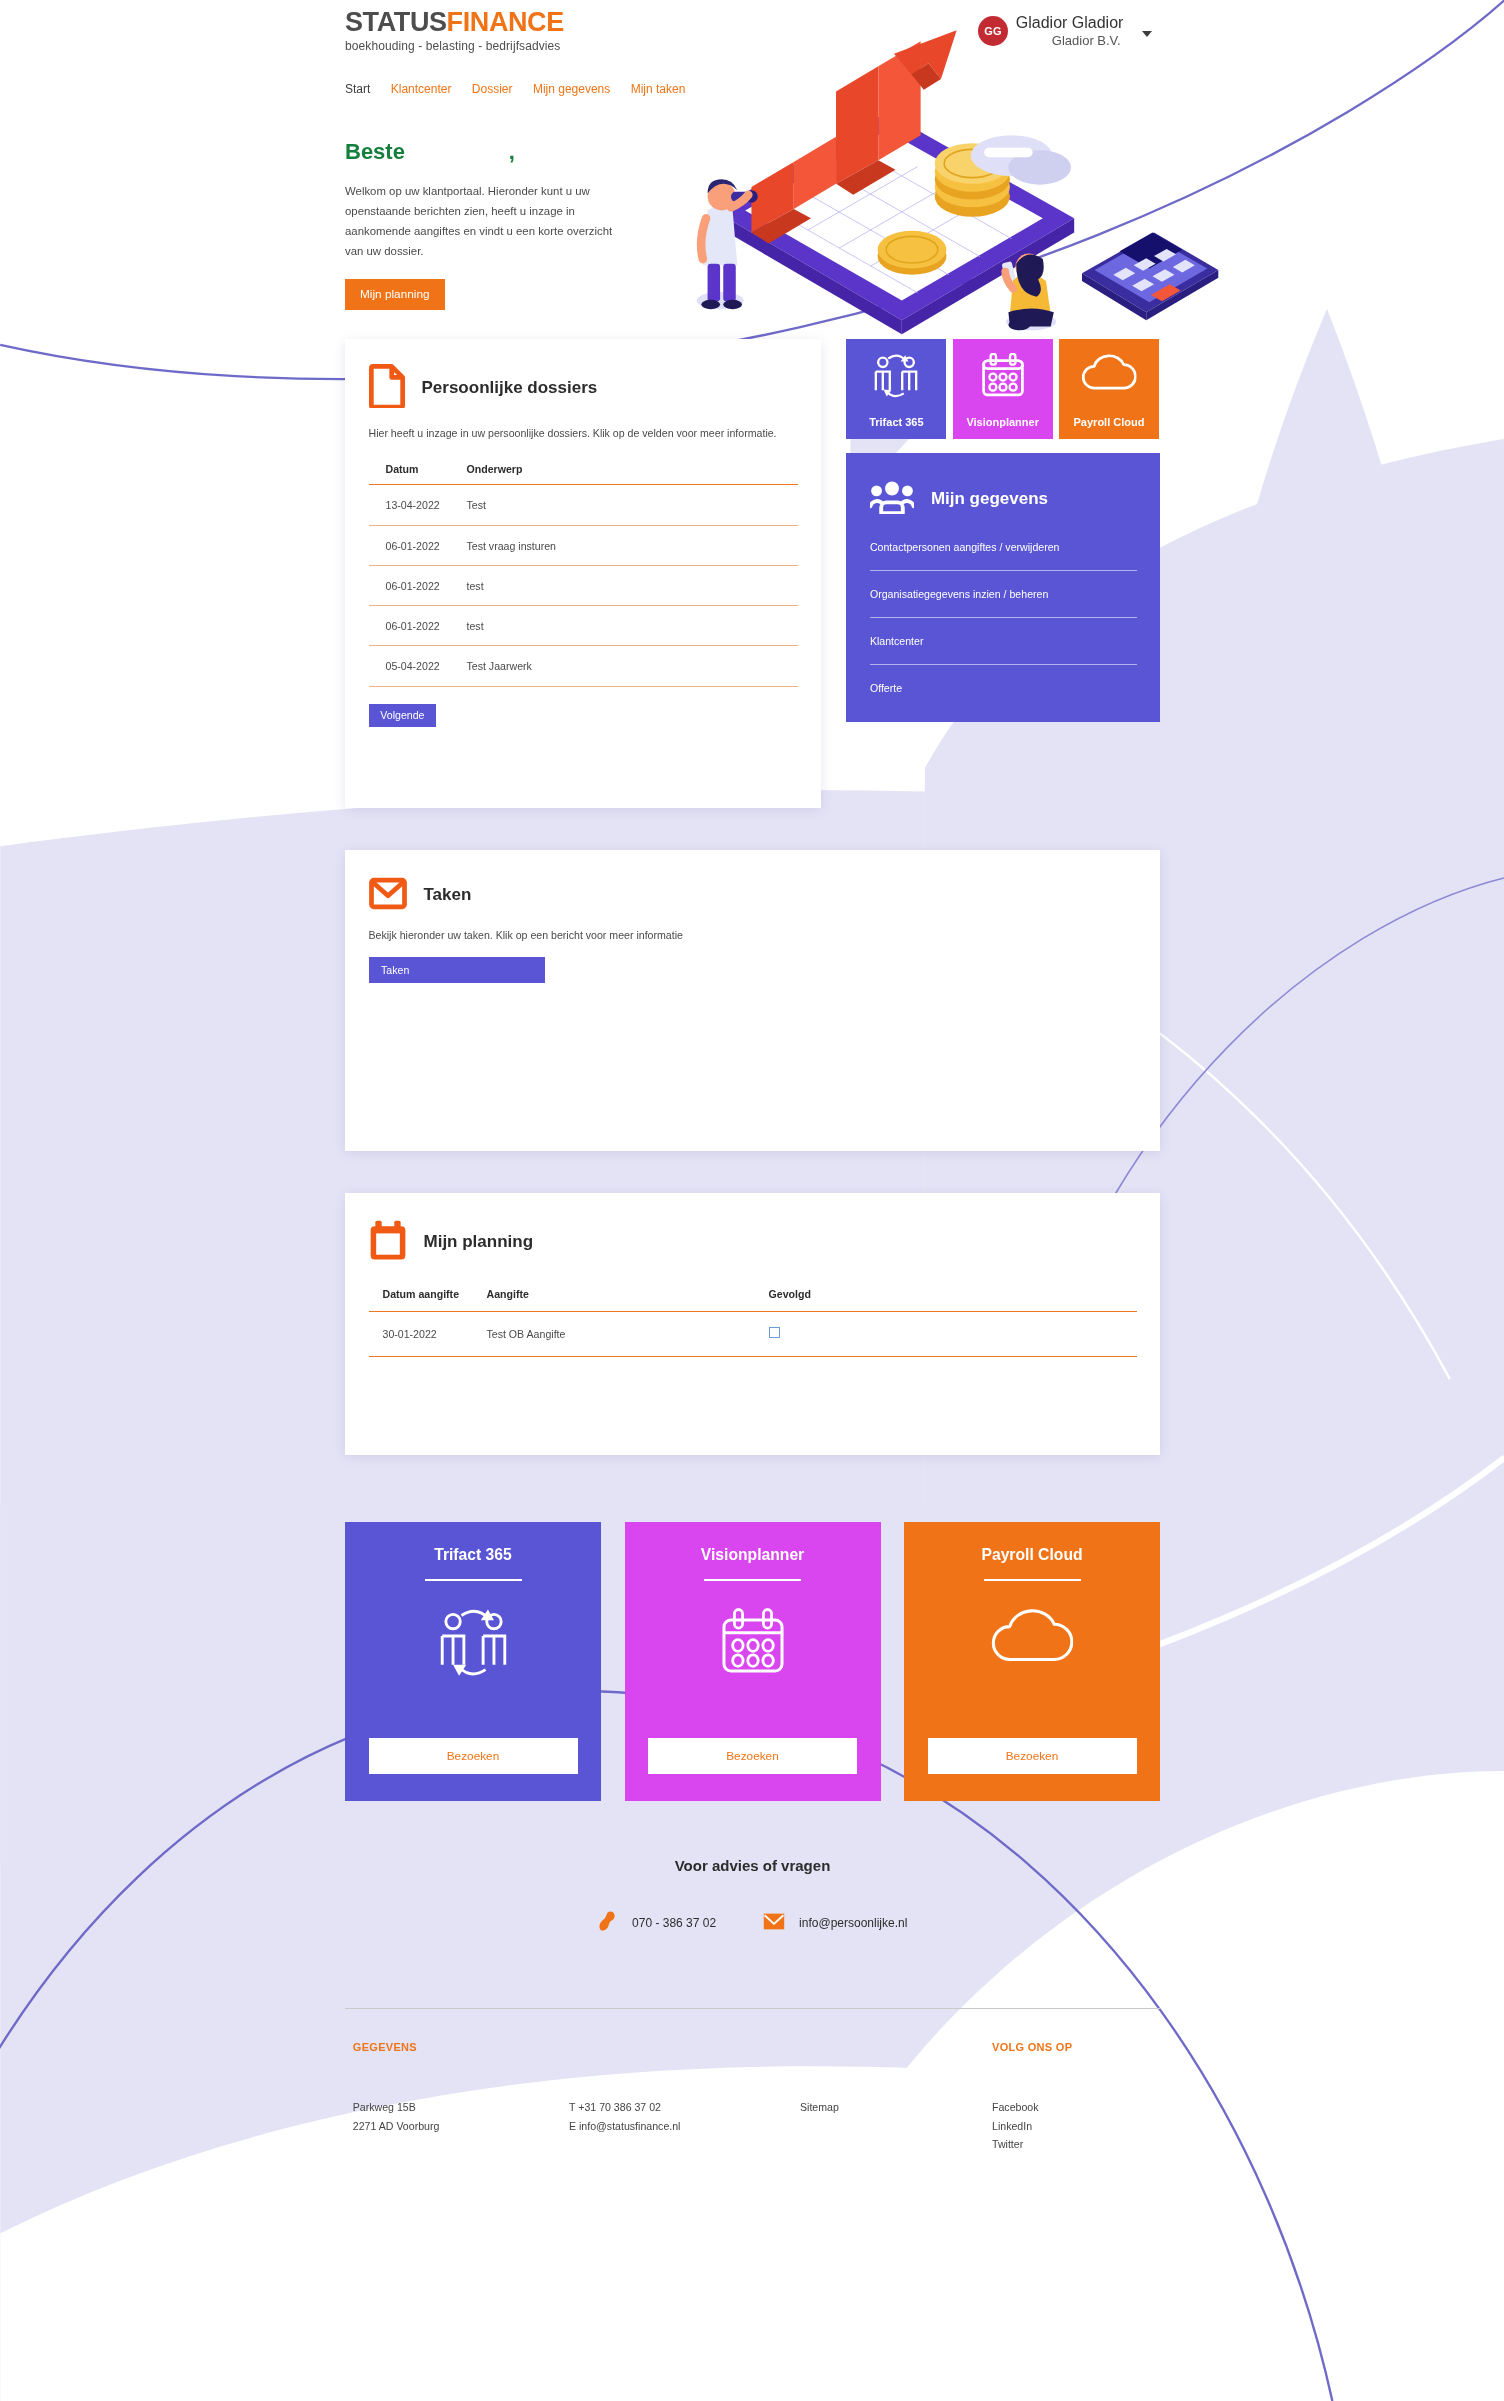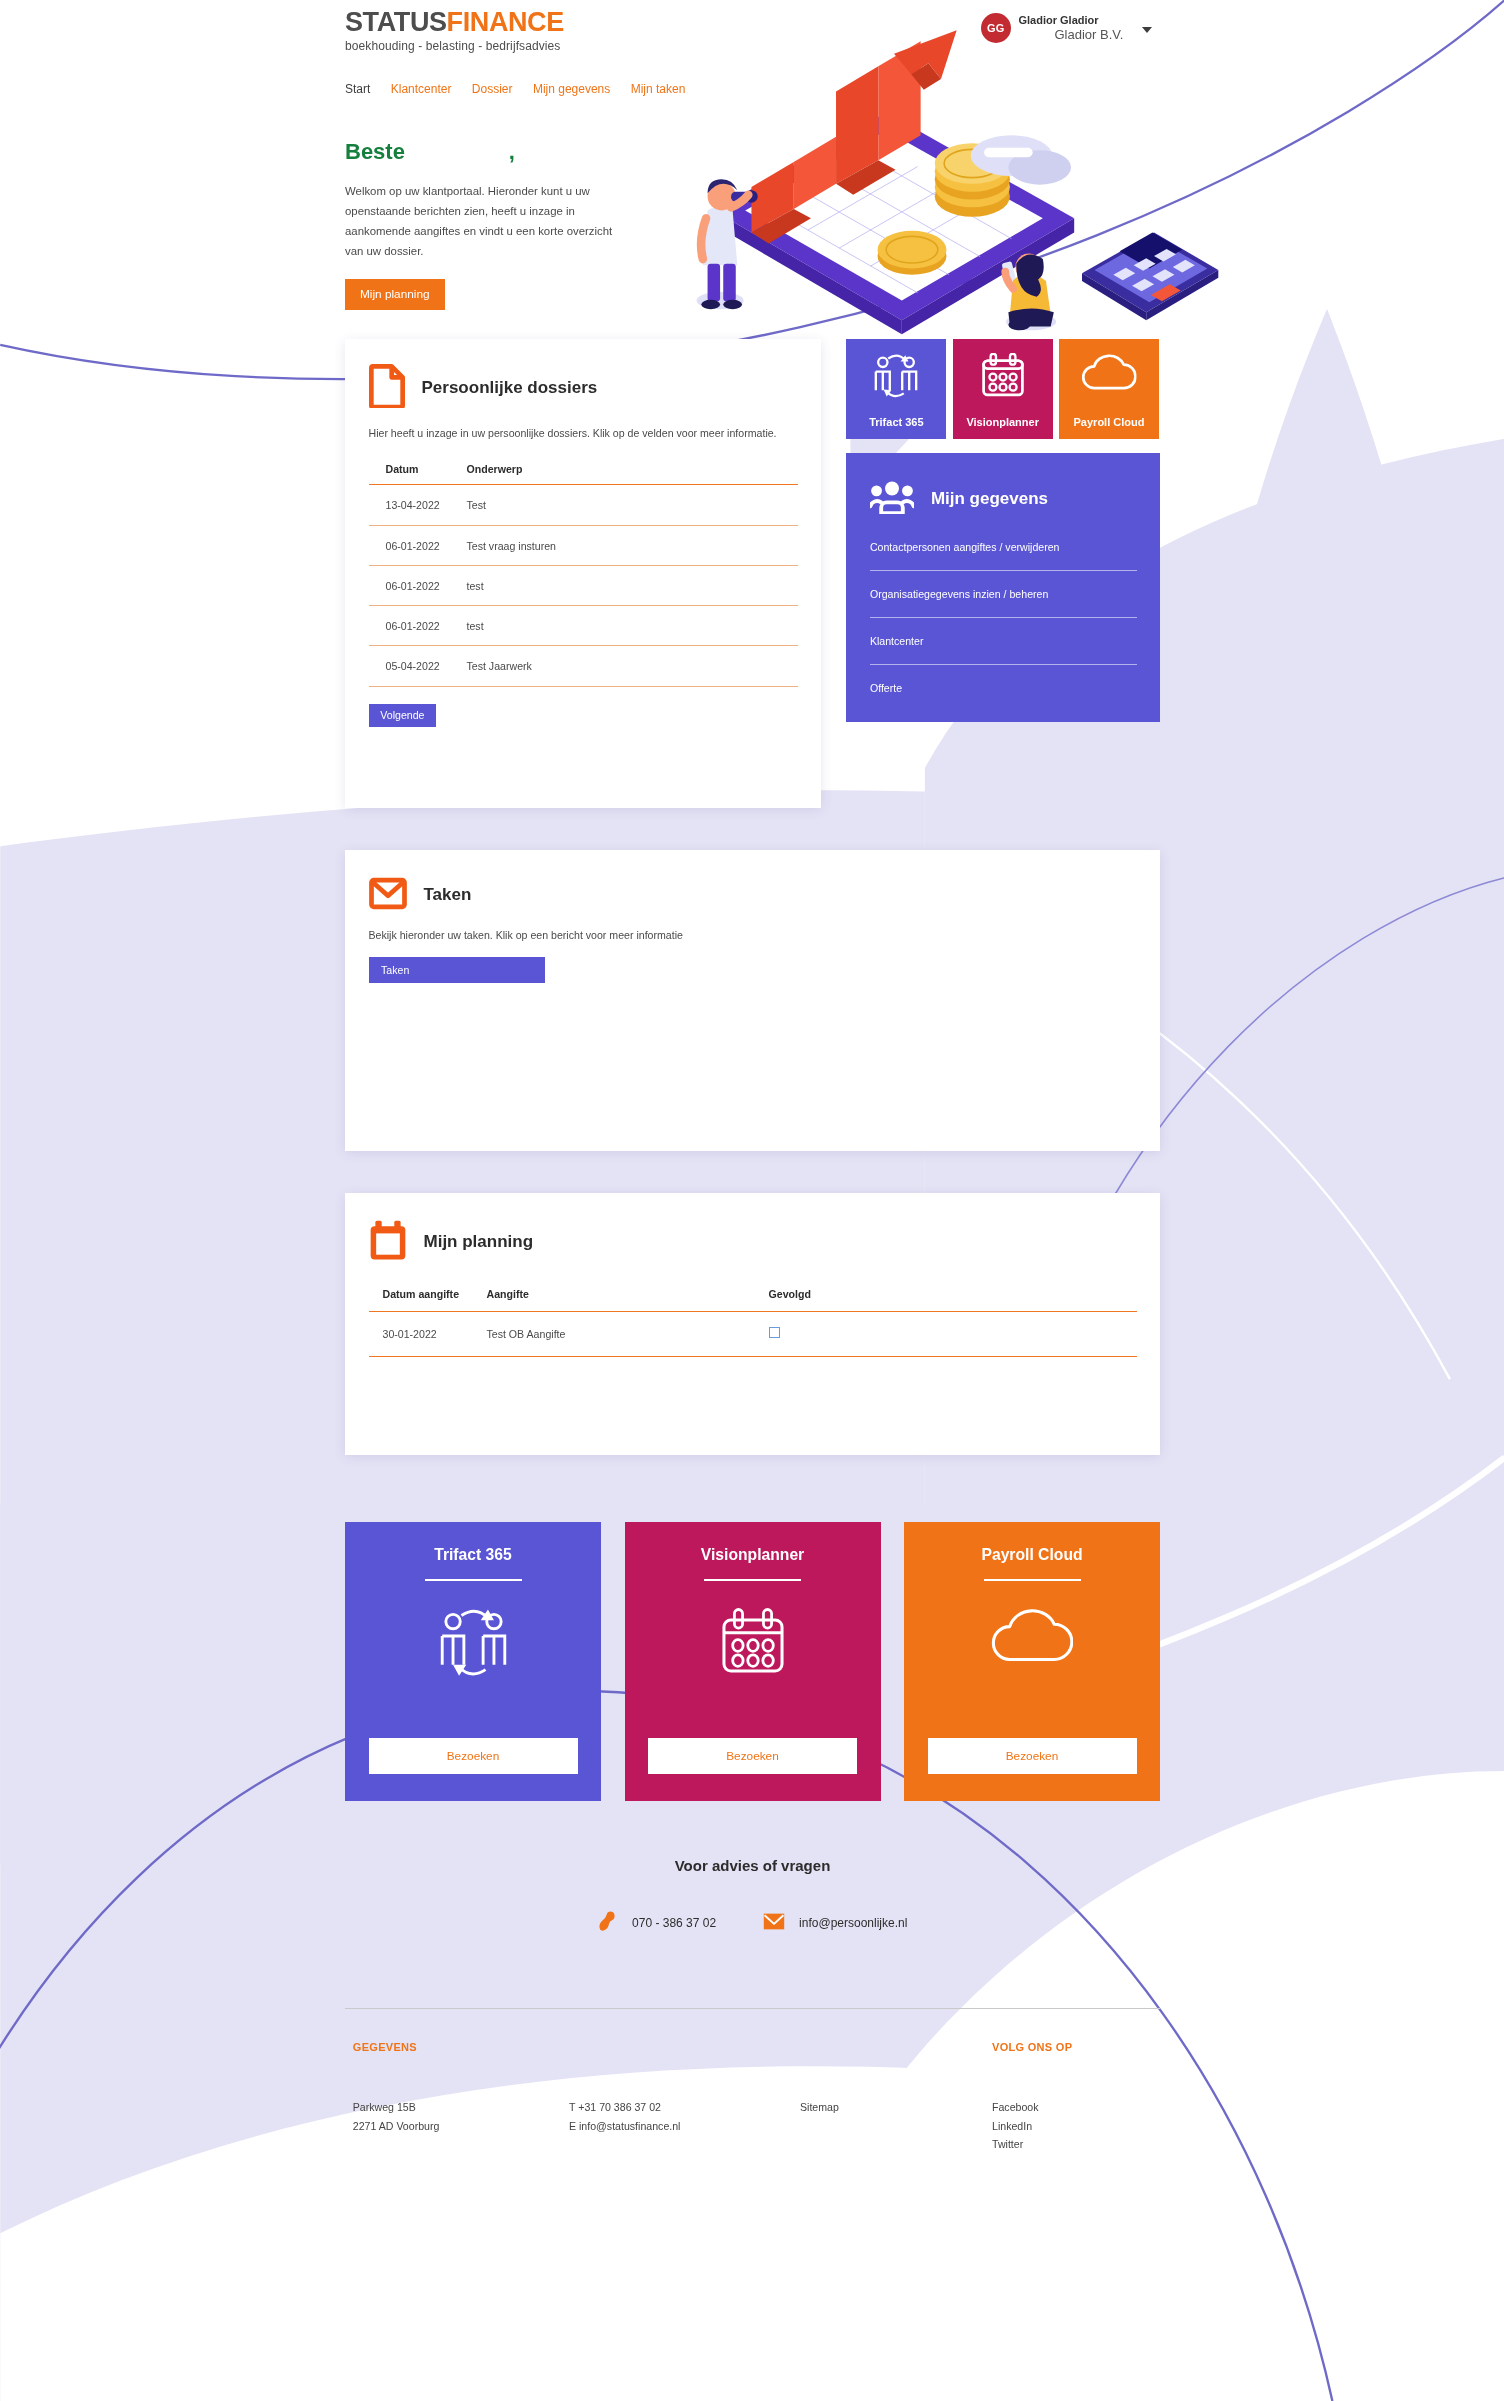--- a/index.html
+++ b/index.html
@@ -44,21 +44,21 @@
     position: absolute; right: 7.8px; top: 12.5px;
     display: flex; align-items: center; gap: 7.8px;
   }
   .avatar {
     width: 30px; height: 30px; border-radius: 50%;
     background: #c32b33; color: #ffffff;
     display: flex; align-items: center; justify-content: center;
     font-size: 11px; font-weight: bold; letter-spacing: 0.2px;
   }
   .user-names { line-height: 1.3; }
-  .user-name { font-size: 11px; font-weight: bold; color: #333; }
+  .user-name { font-size: 16px; font-weight: normal; color: #333; }
   .user-org  { font-size: 13px; color: #555; margin-left: 36px; }
   .caret {
     width: 0; height: 0; margin-left: 11px; margin-top: 4.7px;
     border-left: 5.5px solid transparent; border-right: 5.5px solid transparent;
     border-top: 6.3px solid #3d3d3d;
   }
 
   .nav {
     position: absolute; left: 0; top: 82px;
     display: flex; gap: 20.4px; align-items: baseline;
@@ -136,21 +136,21 @@
     display: flex; flex-direction: column; align-items: center;
     justify-content: flex-end; padding-bottom: 11px; cursor: pointer;
   }
   .mini-tile .mt-icon {
     position: absolute; top: 14px; left: 50%; transform: translateX(-50%);
   }
   .mini-tile .mt-label {
     font-size: 11px; font-weight: bold; color: #ffffff; white-space: nowrap;
   }
   .tile-purple { background: #5a55d4; }
-  .tile-dark   { background: #be185d; }
+  .tile-dark   { background: #d946ef; }
   .tile-orange { background: #f07417; }
 
   
   .gegevens {
     background: #5a55d4; margin-top: 14px; padding: 27px 23.5px 28px 23.5px;
   }
   .geg-head { display: flex; align-items: center; gap: 17px; }
   .geg-title { font-size: 17px; font-weight: bold; color: #ffffff; }
   .geg-list { margin-top: 23.5px; }
   .geg-item {

